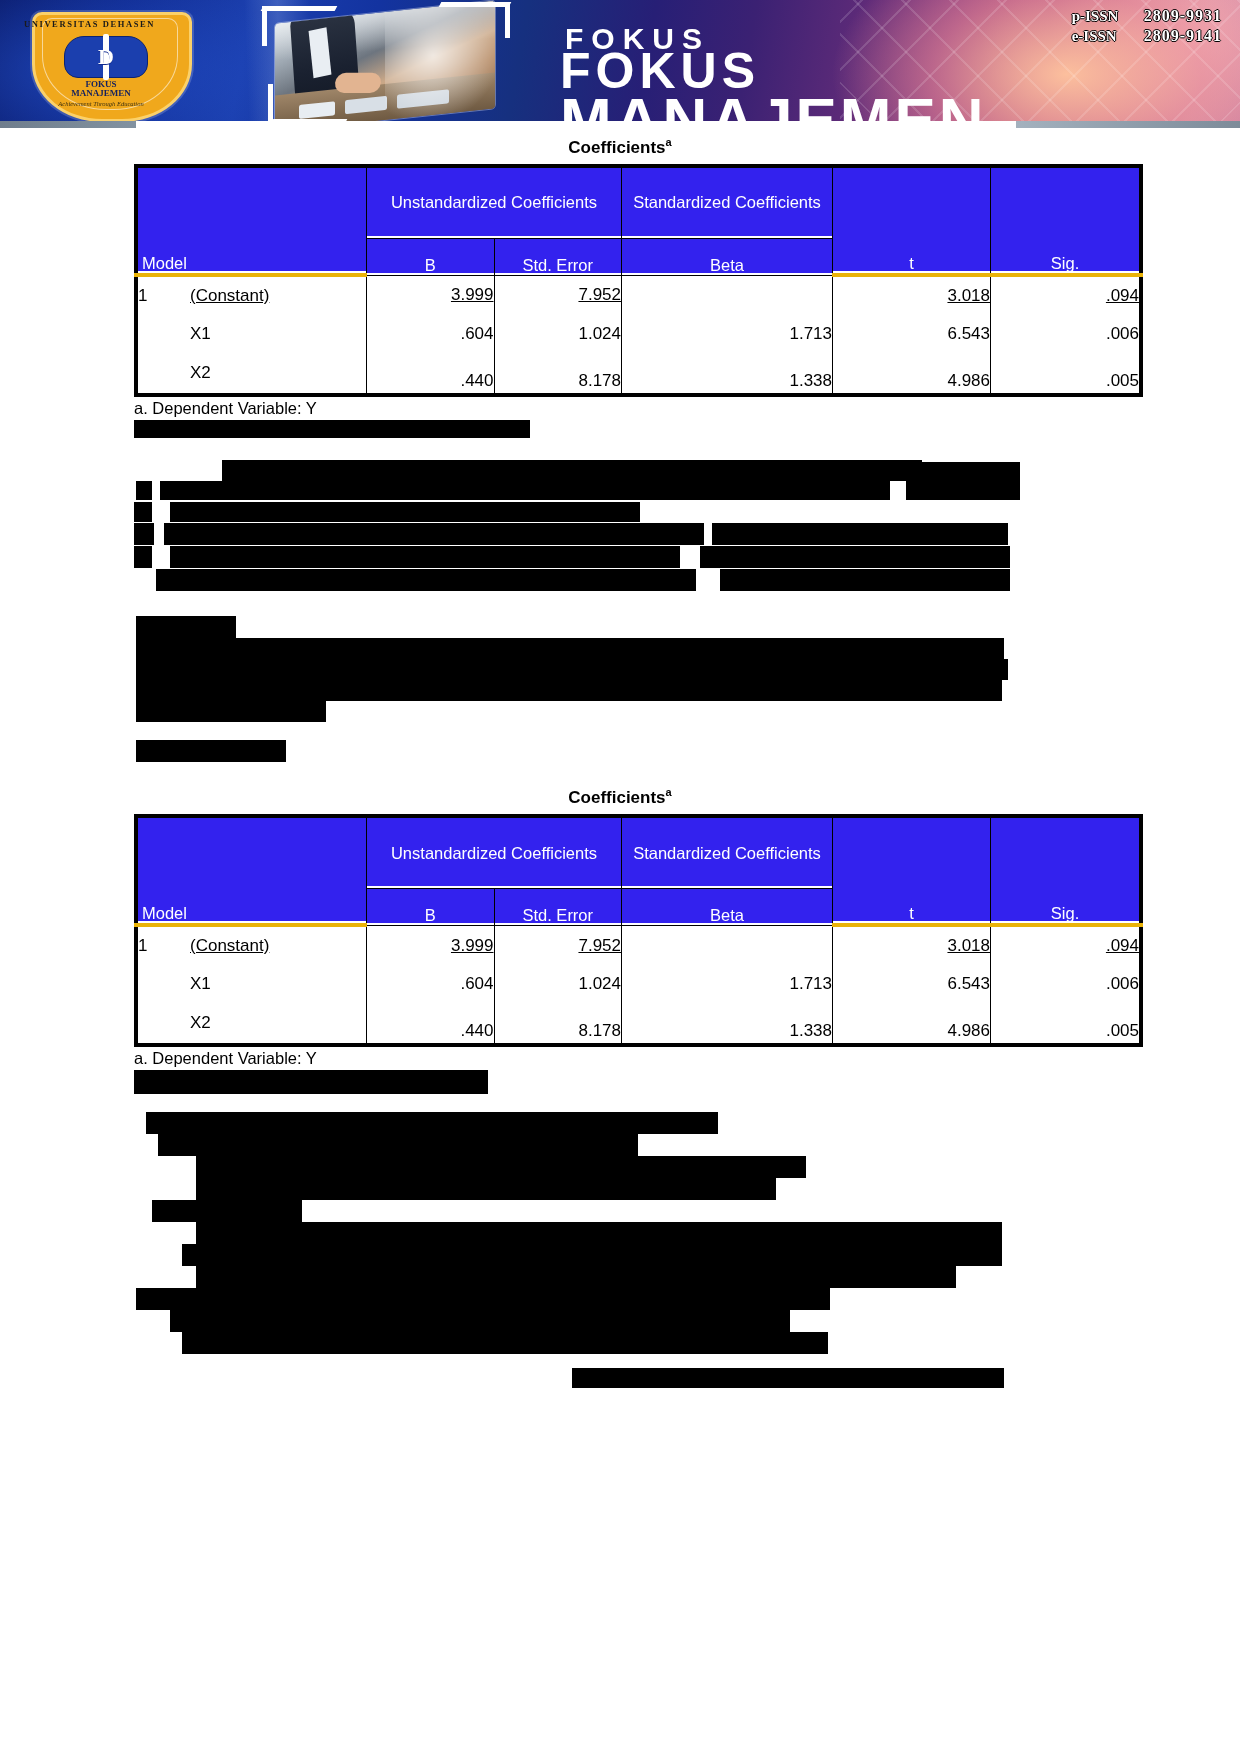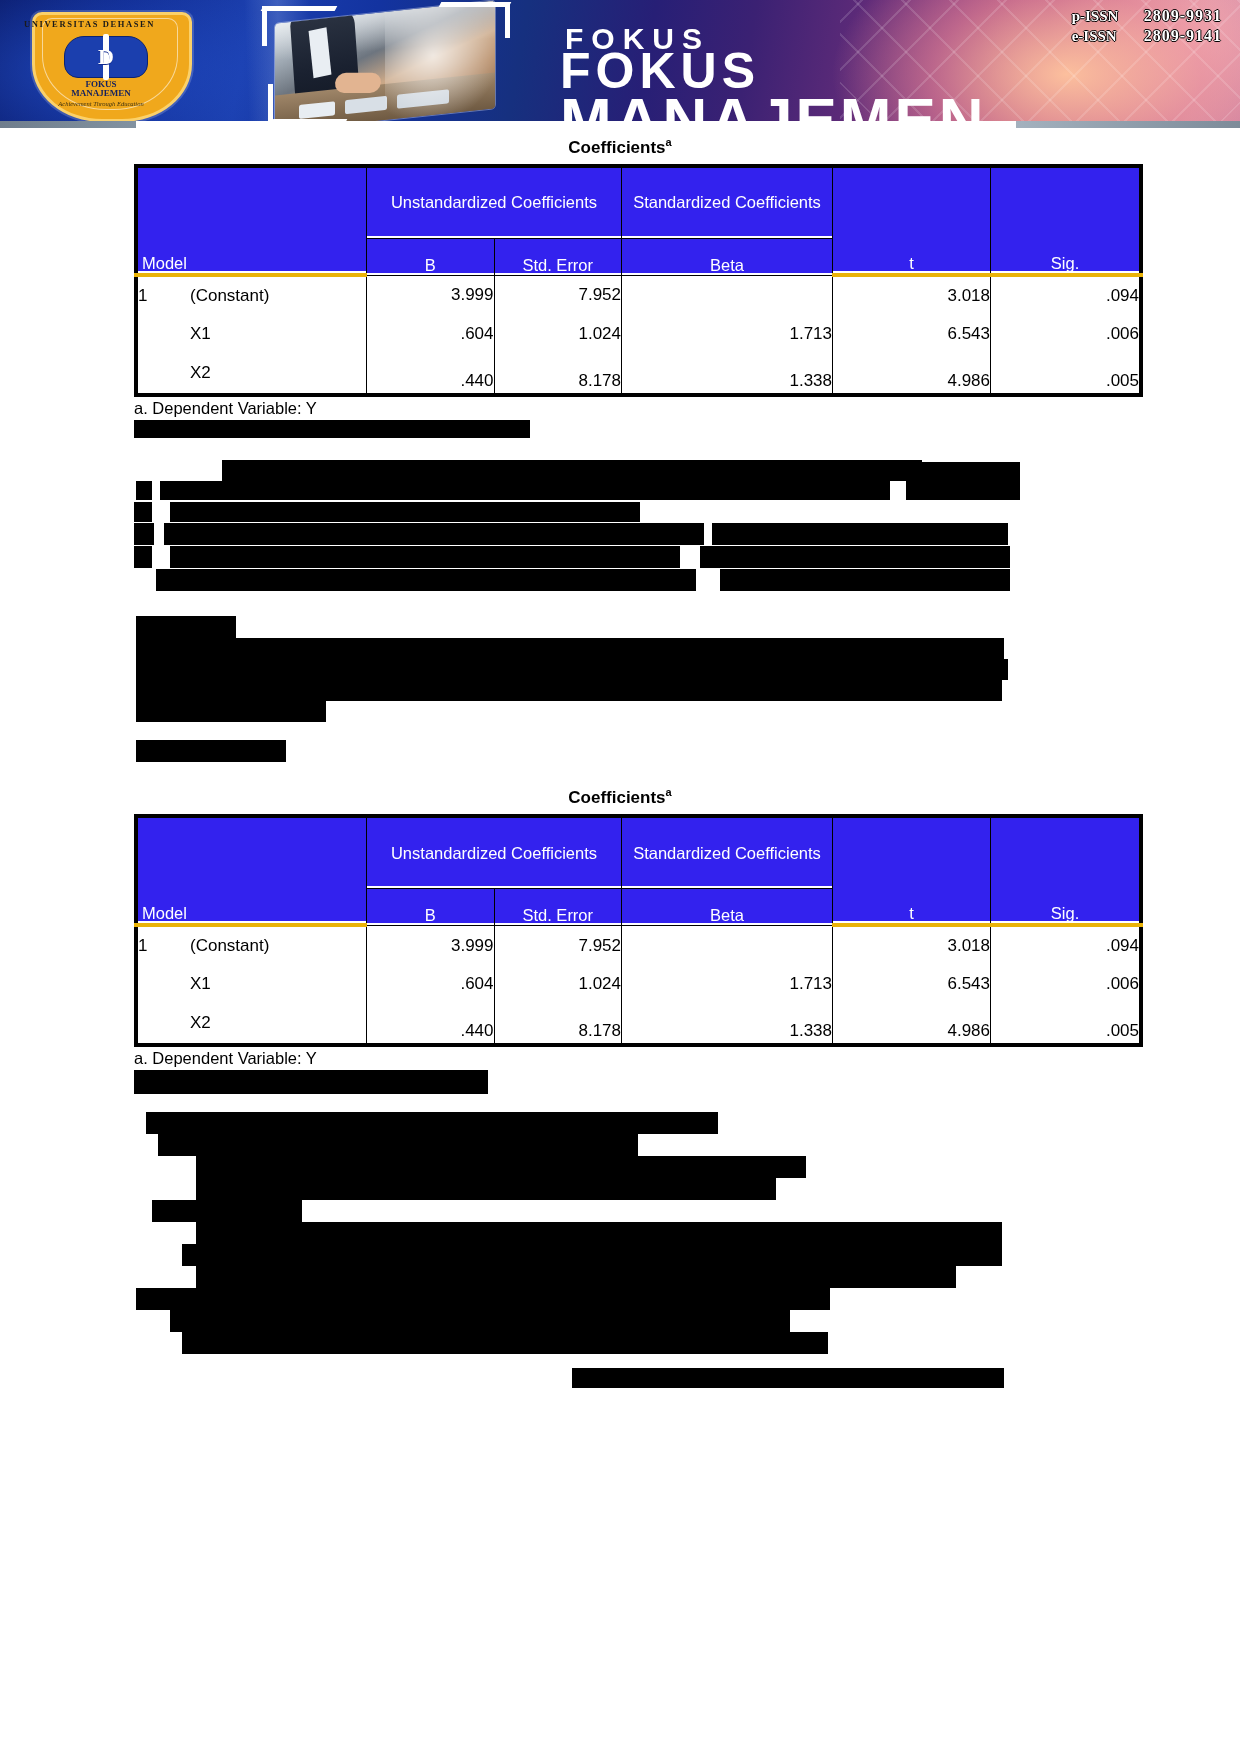--- a/index.html
+++ b/index.html
@@ -210,21 +210,21 @@
     text-align:left; padding-left:4px; vertical-align:bottom;
   }
   table.spss thead th.grp{vertical-align:middle; line-height:1.12;}
   table.spss thead th.blank{border-bottom:4px solid #eab308;}
   table.spss tbody td{
     border-left:1px solid #000; border-right:1px solid #000;
     font-size:17px; color:#000; height:38px; vertical-align:middle;
   }
   td.c-model{border-left:none; text-align:left; padding-left:4px;}
   td.c-num{text-align:right; padding-right:6px;}
-  tbody tr.first td{padding-top:0;}
+  tbody tr.first td{padding-top:0;text-decoration:underline;}
   .mdl-no{display:inline-block; width:52px;}
   .tbl-note{
     margin:2px 0 0 134px; font-size:16.5px; color:#000;
     font-family:"Liberation Sans", sans-serif;
   }
 
   
   .redact-group{position:relative; margin:0; padding:0;}
   .rb{position:absolute; background:#000000;}
 

